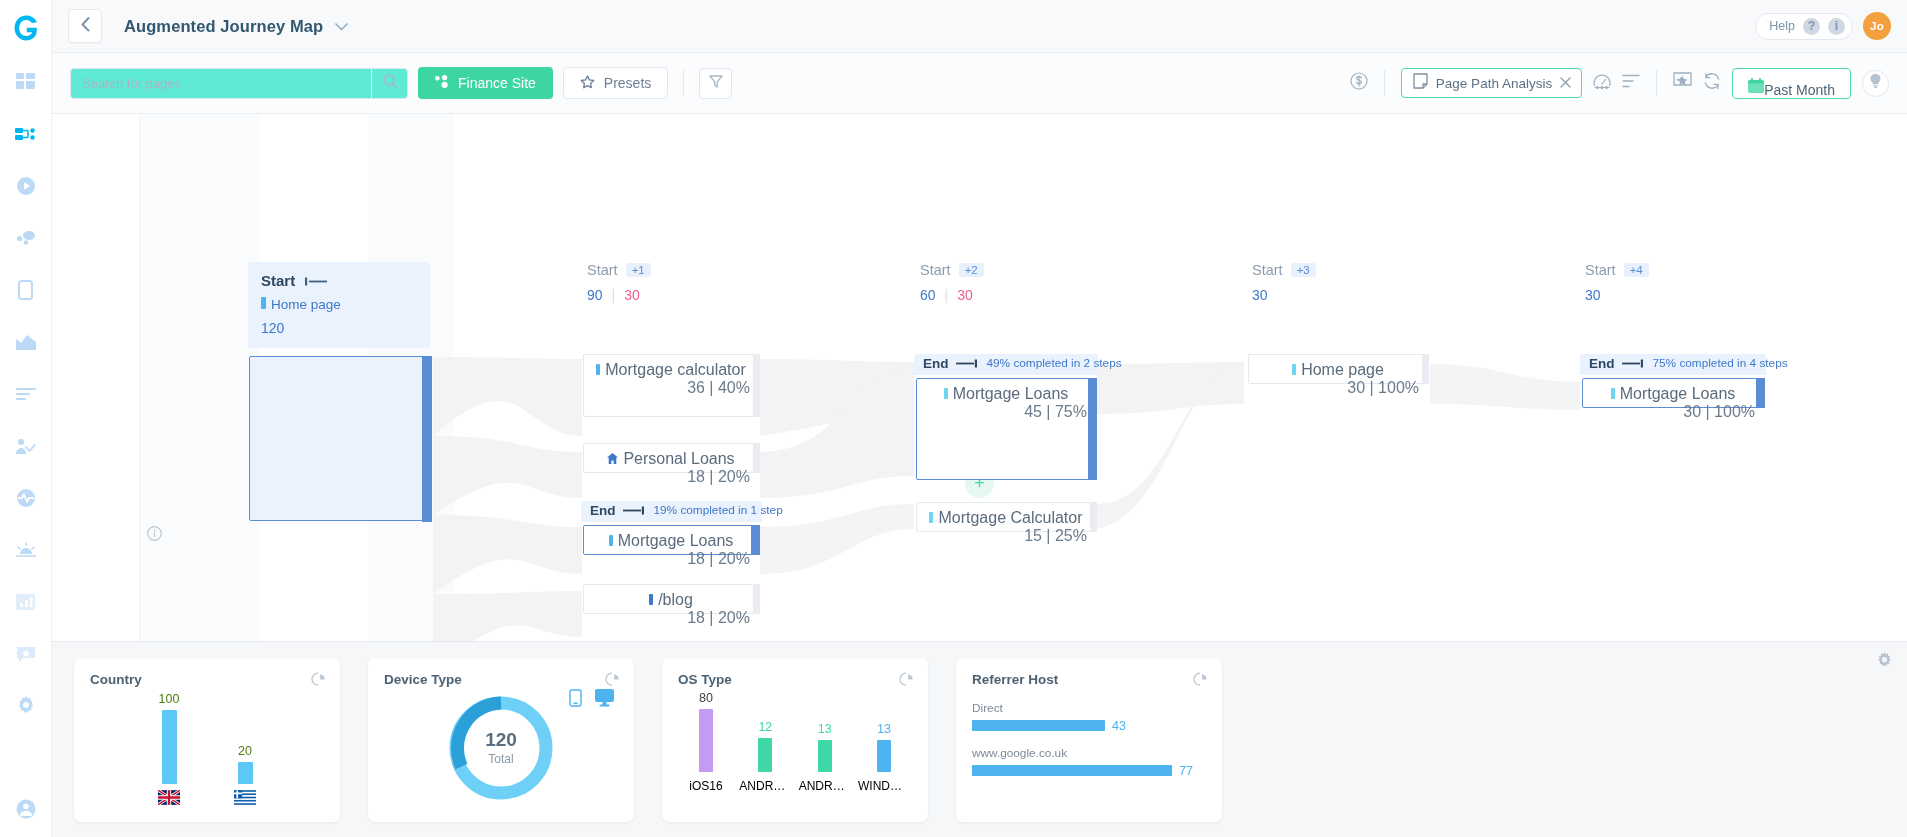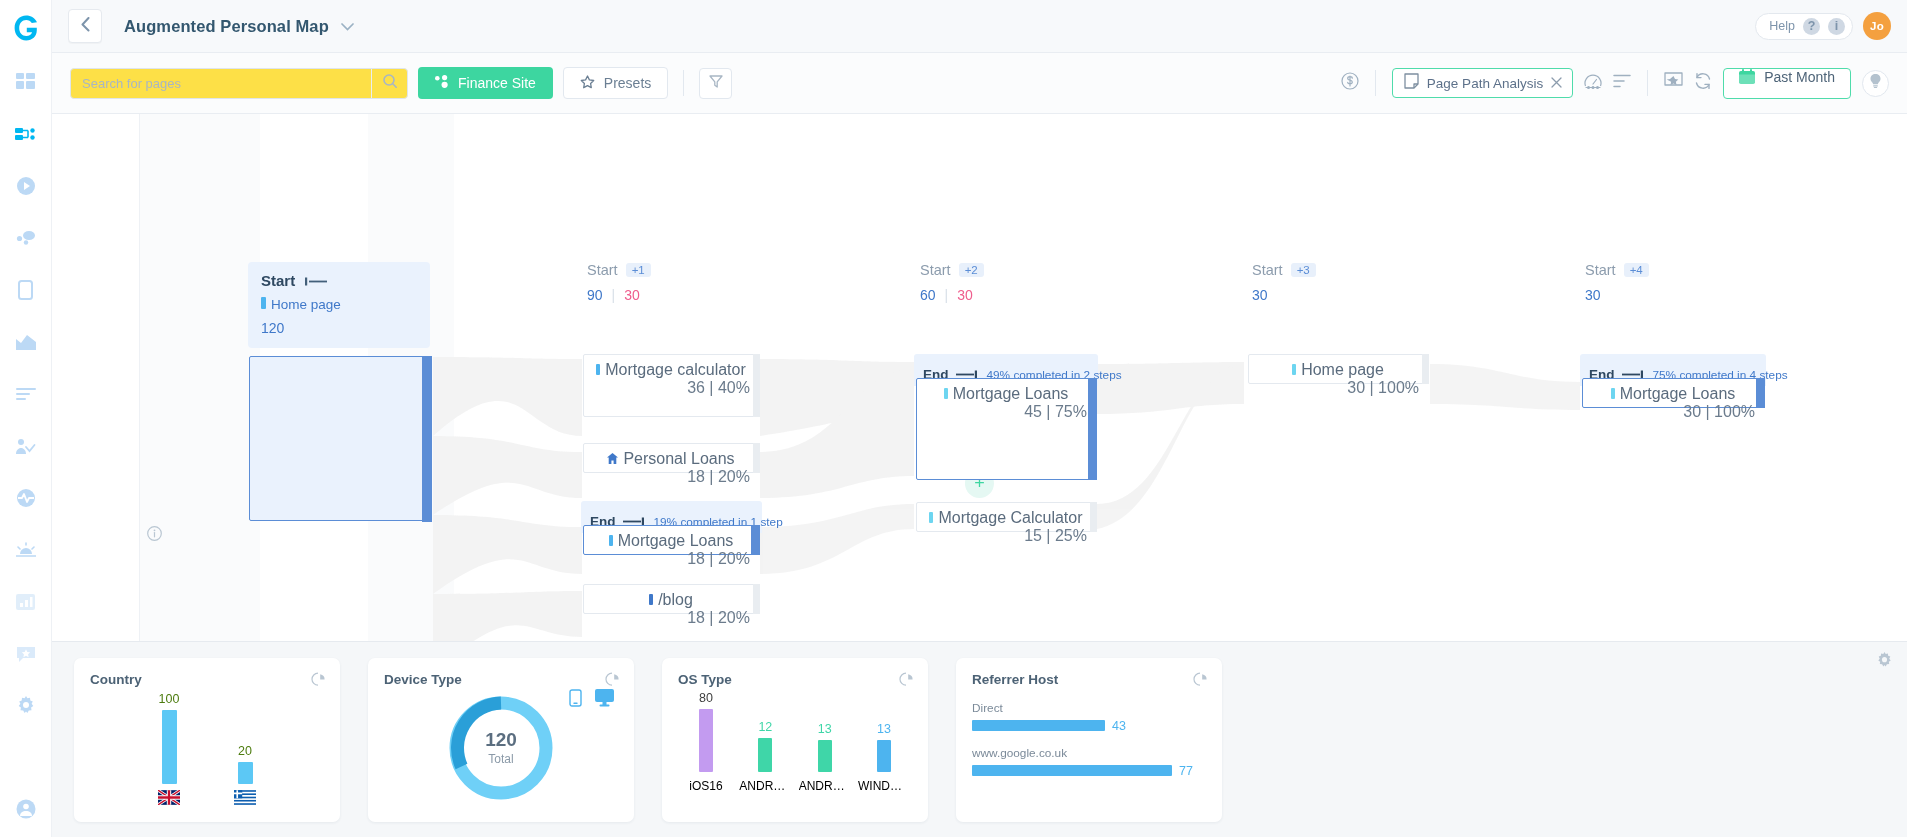--- a/index.html
+++ b/index.html
@@ -57,21 +57,21 @@
     font-weight:bold; cursor:pointer; letter-spacing:.3px;
   }
 
   
   .toolbar {
     height:61px; background:#fbfcfd; border-bottom:1px solid #e9edf2;
     display:flex; align-items:center; padding:0 18px; gap:10px; flex:none;
   }
   .search-wrap {
     display:flex; align-items:center; height:31px; width:338px;
-    border:1px solid #dfe5ec; border-radius:4px; background:#fde047; overflow:hidden;
+    border:1px solid #dfe5ec; border-radius:4px; background:#5eead4; overflow:hidden;
   }
   .search-wrap input {
     flex:1; border:0; outline:0; height:100%; padding:0 11px; font-size:13px;
     color:#55697c; font-family:inherit; background:transparent;
   }
   .search-wrap input::placeholder { color:#a8b6c4; }
   .search-btn { width:36px; height:100%; display:flex; align-items:center; justify-content:center;
     border-left:1px solid #e8edf2; color:#a8b6c4; cursor:pointer; }
   .btn-green {
     display:flex; align-items:center; gap:9px; height:32px; padding:0 17px;
@@ -89,21 +89,21 @@
   }
   .tb-right { margin-left:auto; display:flex; align-items:center; gap:11px; }
   .plain-icon { display:flex; align-items:center; justify-content:center; cursor:pointer; color:#9fb0c0; }
   .chip-analysis {
     display:flex; align-items:center; gap:8px; height:30px; padding:0 10px 0 11px;
     border:1.5px solid #4fdcab; border-radius:4px; background:#fff; cursor:pointer;
   }
   .chip-analysis .lbl { font-size:13.5px; color:#5d7near; color:#5d718a; }
   .chip-x { color:#8c9cad; font-size:14px; line-height:1; cursor:pointer; }
   .date-btn {
-    display:flex; align-items:flex-start; gap:9px; height:31px; padding:0 15px;
+    display:flex; align-items:flex-end; height:31px; padding:0 15px;
     border:1.5px solid #4fdcab; border-radius:4px; background:#fff; cursor:pointer;
   }
   .date-btn .lbl { font-size:14px; color:#4e6478; }
   .bulb {
     width:27px; height:27px; border-radius:50%; border:1px solid #e2e8ef; background:#fff;
     display:flex; align-items:center; justify-content:center; cursor:pointer; color:#b4c2ce;
   }
 
   
   .canvas { flex:1; position:relative; background:#fff; overflow:hidden; }
@@ -155,21 +155,21 @@
     flex-direction:column;
   }
   .node .nname { display:flex; align-items:center; gap:5px; }
   .node .nval { margin-left:auto; padding-left:14px; color:#6b7b8c; }
   .node.sel { border:1.5px solid #5b8dd6; }
   .node .stub { position:absolute; right:-1px; top:-1px; bottom:-1px; width:7px; background:#e9edf1; }
   .node.sel .stub { background:#5b8dd6; width:9px; right:-1px; }
 
   .end-hd {
     position:absolute; background:#eaf2fd; border-radius:3px 3px 0 0;
-    display:flex; align-items:flex-end; gap:10px; padding:13px 10px 4px 9px; white-space:nowrap;
+    display:flex; align-items:flex-start; gap:10px; padding:2px 10px 4px 9px; white-space:nowrap;
   }
   .end-hd .e { font-size:13.5px; font-weight:bold; color:#2e4861; display:flex; align-items:center; gap:7px;}
   .end-hd .pct { font-size:11.8px; color:#3f78c9; }
 
   .bigsel {
     position:absolute; background:#eaf2fd; border:1.5px solid #5b8dd6; border-radius:2px;
   }
   .bigsel .stub { position:absolute; right:-1.5px; top:-1.5px; bottom:-1.5px; width:10px; background:#5b8dd6; }
 
   
@@ -346,21 +346,21 @@
   <div class="main">
 
     <div class="topbar">
       <div class="back-btn">
         <span>
           <svg width="9" height="15" viewBox="0 0 9 15" fill="none" stroke="currentColor" stroke-width="2" stroke-linecap="round" stroke-linejoin="round">
               <path d="M7.5 1L1.5 7.5l6 6"></path>
             </svg>
         </span>
       </div>
-      <div class="page-title">Augmented Personal Map</div>
+      <div class="page-title">Augmented Journey Map</div>
       <span class="title-caret">
         <span>
           <svg width="13" height="8" viewBox="0 0 13 8" fill="none" stroke="currentColor" stroke-width="1.7" stroke-linecap="round">
               <path d="M1 1l5.5 5.5L12 1"></path>
             </svg>
         </span>
       </span>
       <div class="top-right">
         <div class="help-pill">
           <span>Help</span>

